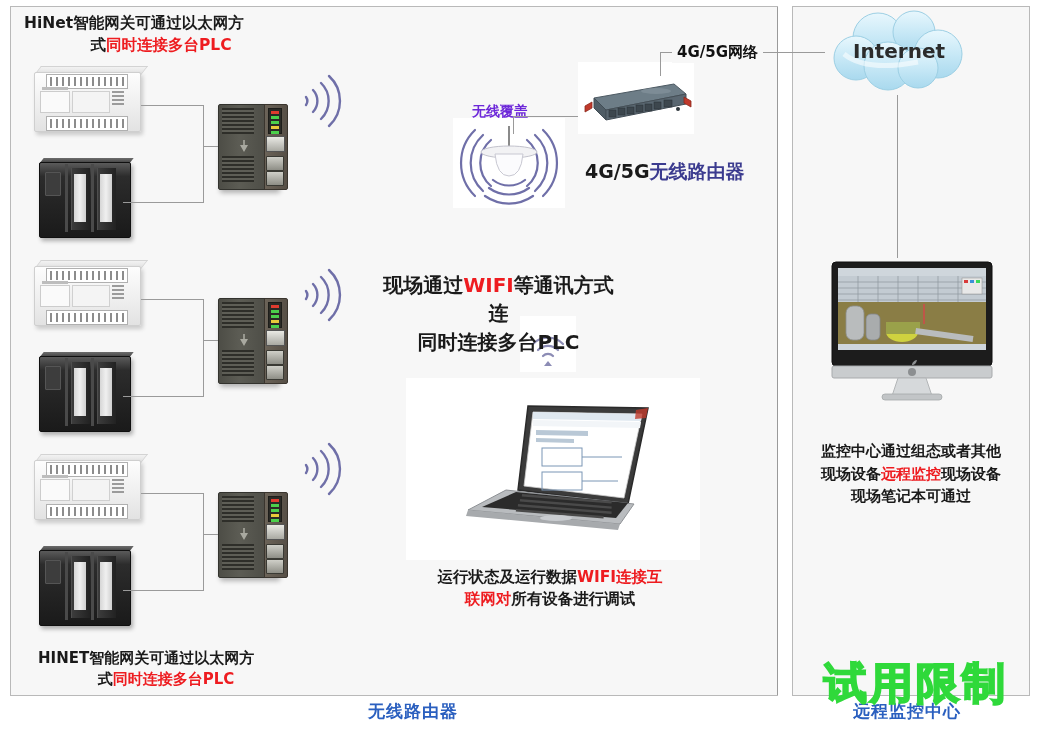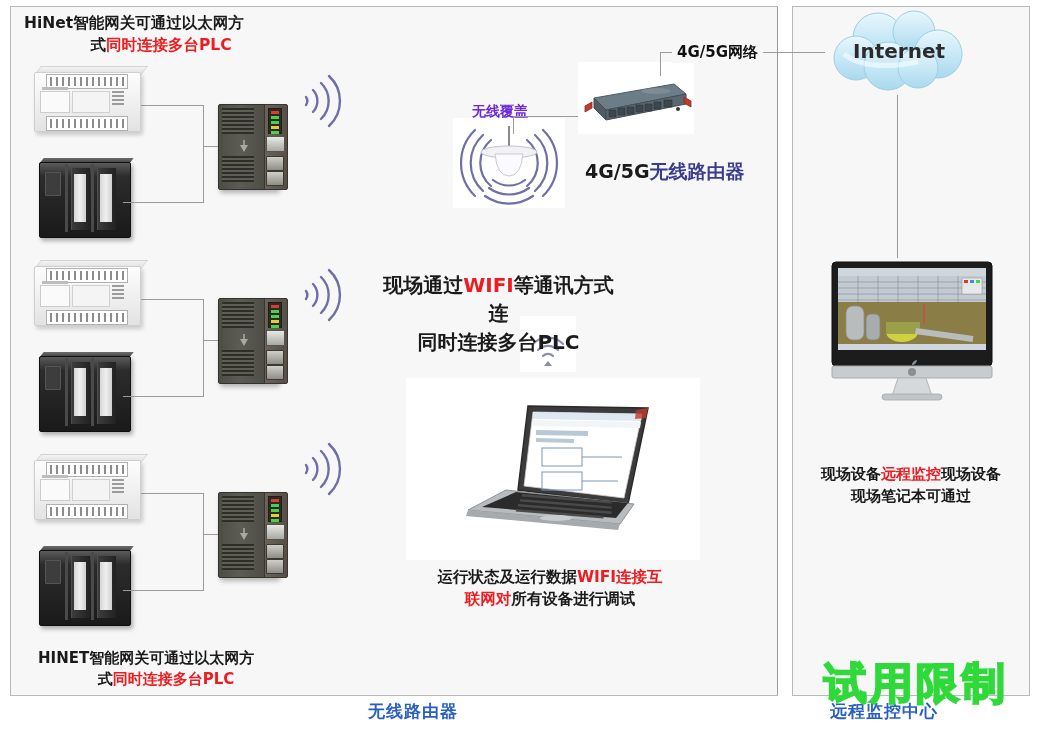--- a/index.html
+++ b/index.html
@@ -6,21 +6,21 @@
   body{width:1037px;height:731px;position:relative;overflow:hidden;
        font-family:"DejaVu Sans","Liberation Sans",sans-serif;}
 
   .panel{position:absolute;background:#f7f7f7;border:1px solid #b9b9b9;box-sizing:border-box;}
   #field-panel{left:10px;top:6px;width:768px;height:690px;}
   #remote-panel{left:792px;top:6px;width:238px;height:690px;}
 
   .footer-label{position:absolute;color:#2a5fbf;font-size:17px;font-weight:bold;
       font-family:"DejaVu Sans","Liberation Sans",sans-serif;letter-spacing:1px;}
   #footer-field{left:368px;top:700px;}
-  #footer-remote{left:830px;top:700px;}
+  #footer-remote{left:853px;top:700px;}
 
   .caption{position:absolute;text-align:center;font-weight:bold;color:#1a1a1a;
       line-height:1.42;font-family:"DejaVu Sans","Liberation Sans",sans-serif;}
   .caption .hl{color:#ee1c20;}
 
   #cap-top{left:16px;top:12px;width:290px;font-size:15.5px;text-align:left;text-indent:8px;}
   #cap-top .l2{display:block;text-align:center;text-indent:0;}
   #cap-bottom{left:16px;top:648px;width:300px;font-size:15px;}
   #cap-bottom .l1{display:block;text-align:left;text-indent:22px;}
   #cap-bottom .l2{display:block;text-align:center;}
@@ -563,21 +563,21 @@
     <rect x="10" y="86" width="148" height="6" fill="#cfd6dc"></rect>
     <rect x="4" y="108" width="160" height="12" rx="2" fill="#c9ccce" stroke="#a8abad" stroke-width="1"></rect>
     <circle cx="84" cy="114" r="4" fill="#8c8f91"></circle>
     <path d="M84 106 q2 -4 5 -4 q-1 5 -5 5 z" fill="#8c8f91"></path>
     <polygon points="70,120 98,120 104,138 64,138" fill="#d6d9db" stroke="#b2b5b7" stroke-width="1"></polygon>
     <rect x="54" y="136" width="60" height="6" rx="3" fill="#c2c5c7" stroke="#a5a8aa" stroke-width="0.8"></rect>
   </svg>
 </div>
 
 <div class="caption" id="cap-remote">
-  <br>
+  <span>监控中心通过组态或者其他</span><br>
   <span>现场设备</span><span class="hl">远程监控</span><span>现场设备</span><br>
   <span>现场笔记本可通过</span>
 </div>
 
 <div class="footer-label" id="footer-field">无线路由器</div>
 <div class="footer-label" id="footer-remote">远程监控中心</div>
 
 <div id="watermark">试用限制</div>
 
 </body></html>

